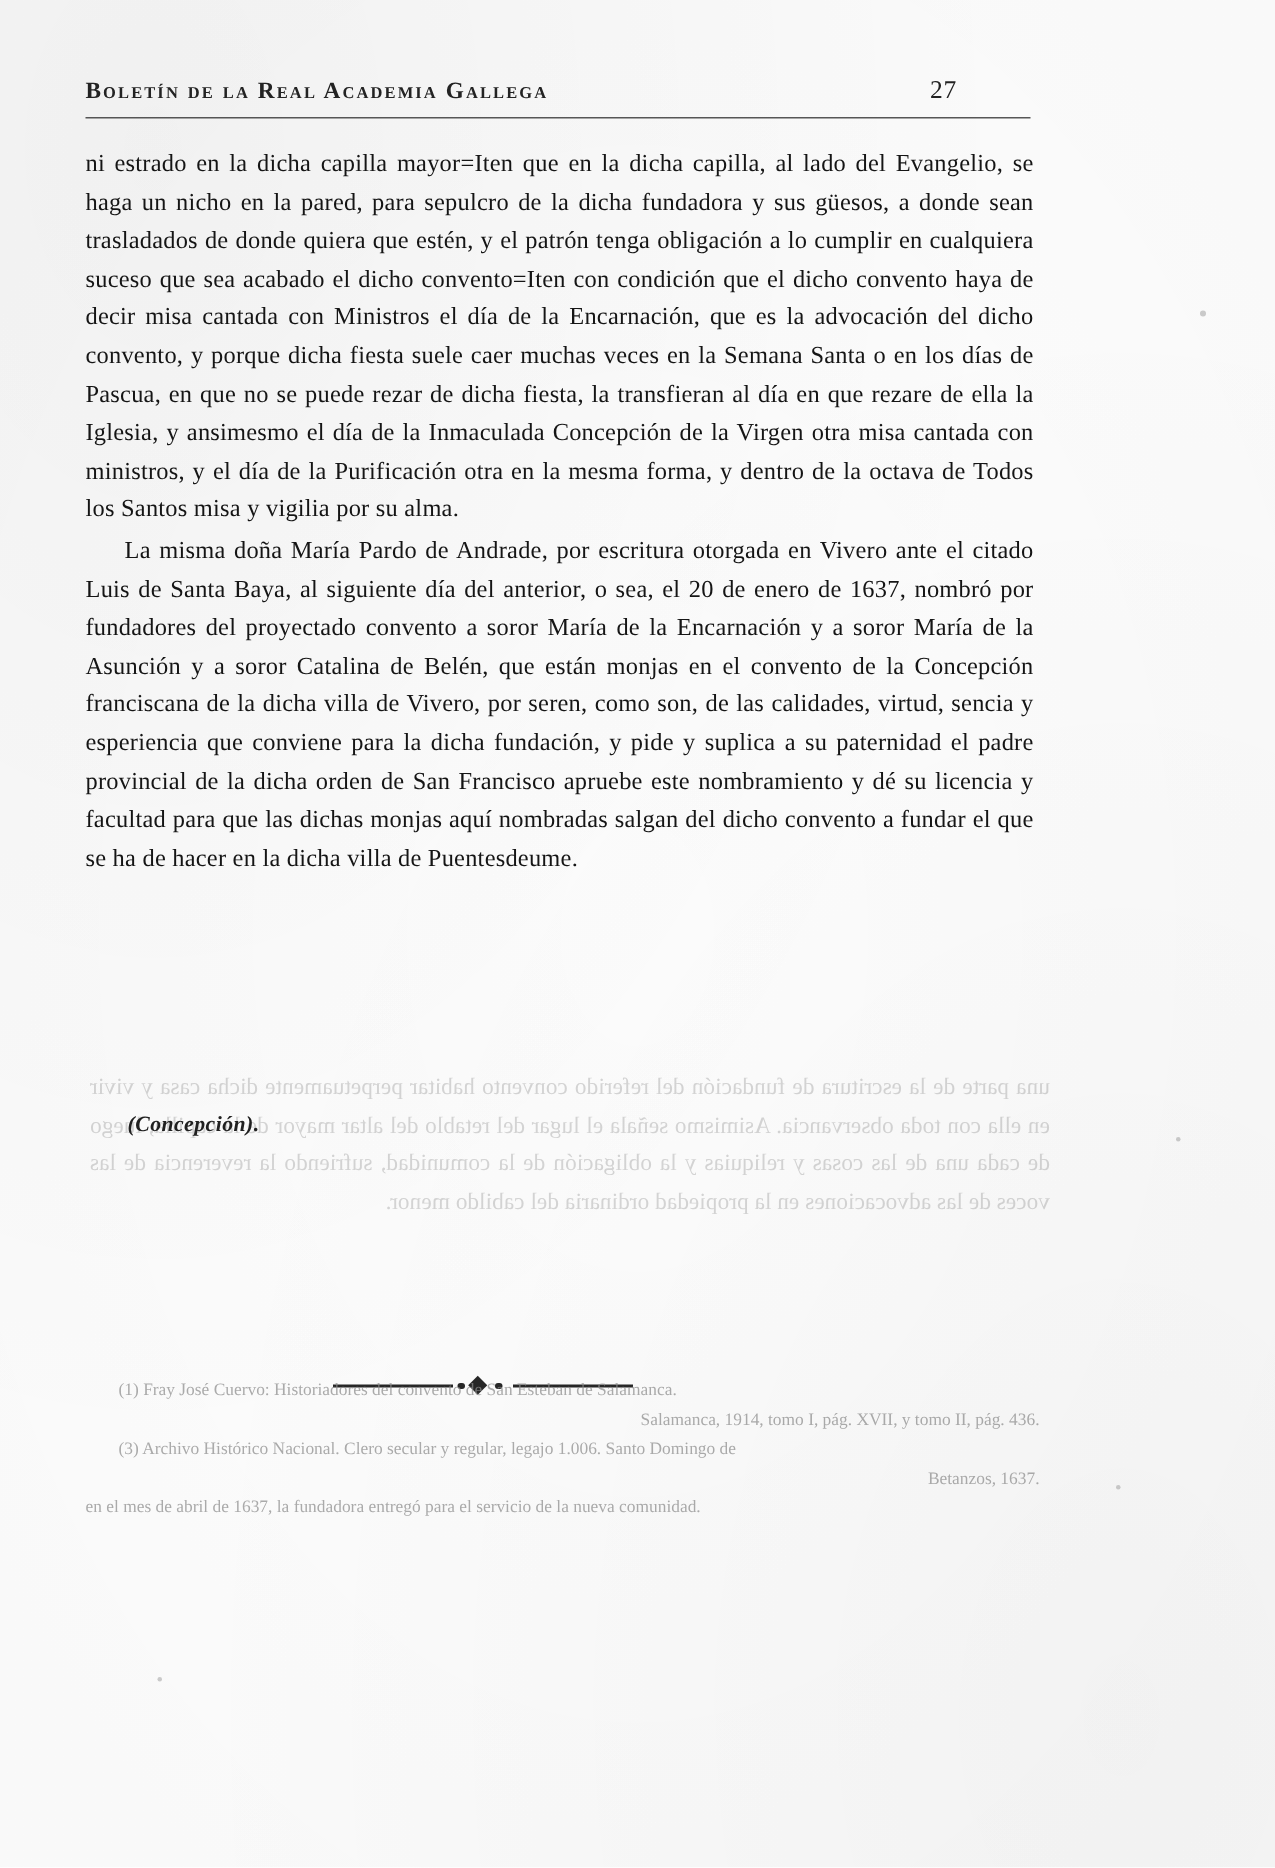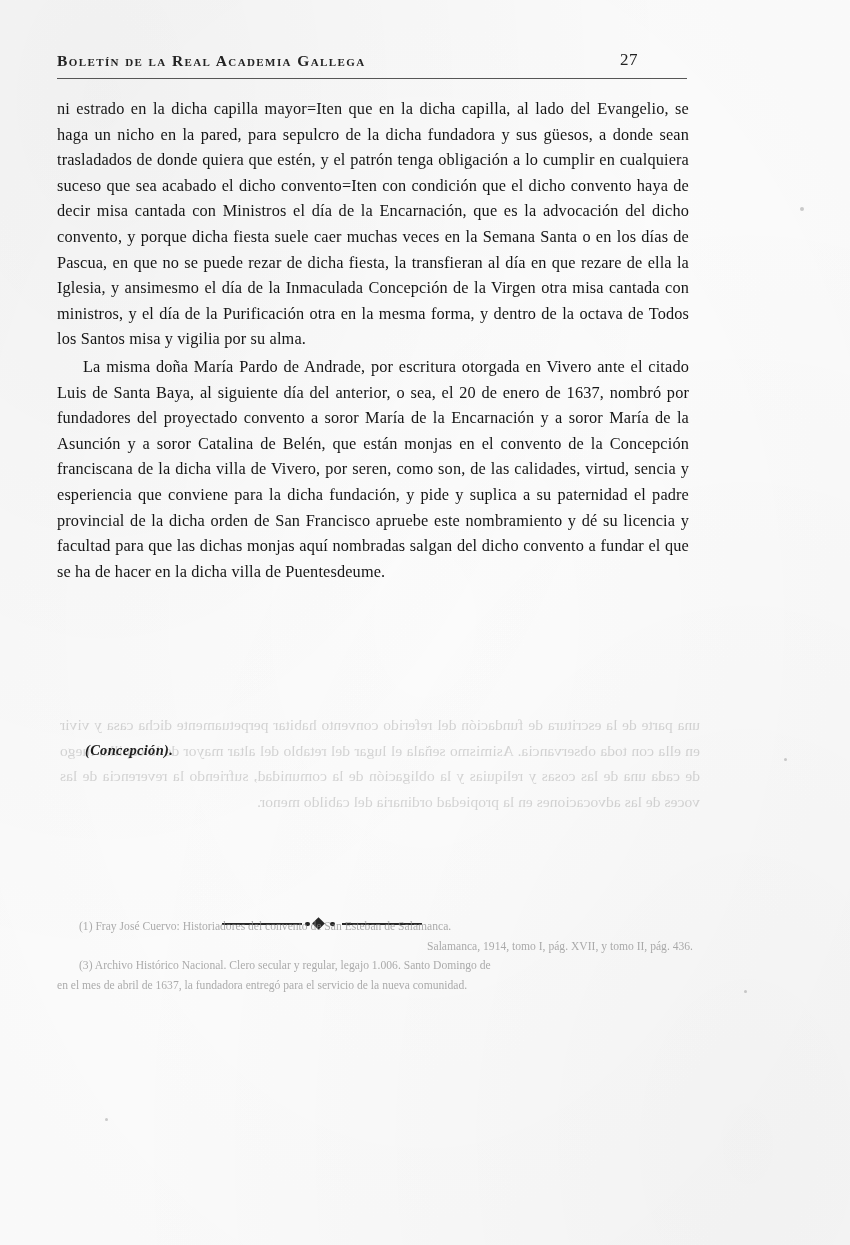--- a/index.html
+++ b/index.html
@@ -232,20 +232,21 @@
       <span class="dot-l"></span>
       <span class="dia"></span>
       <span class="dot-r"></span>
       <span class="bar-r"></span>
     </div>
 
     <div class="footnotes">
       <p class="fn i">(1) Fray José Cuervo: Historiadores del convento de San Esteban de Salamanca.</p>
       <p class="fn r">Salamanca, 1914, tomo I, pág. XVII, y tomo II, pág. 436.</p>
       <p class="fn i">(3) Archivo Histórico Nacional. Clero secular y regular, legajo 1.006. Santo Domingo de</p>
+      <p class="fn r">Betanzos, 1637.</p>
       <p class="fn">en el mes de abril de 1637, la fundadora entregó para el servicio de la nueva comunidad.</p>
     </div>
 
     <span class="speck" style="left:800px; top:207px; width:4px; height:4px;"></span>
     <span class="speck" style="left:784px; top:758px; width:3px; height:3px;"></span>
     <span class="speck" style="left:744px; top:990px; width:3px; height:3px;"></span>
     <span class="speck" style="left:105px; top:1118px; width:3px; height:3px;"></span>
   </div>
 </div>
 

